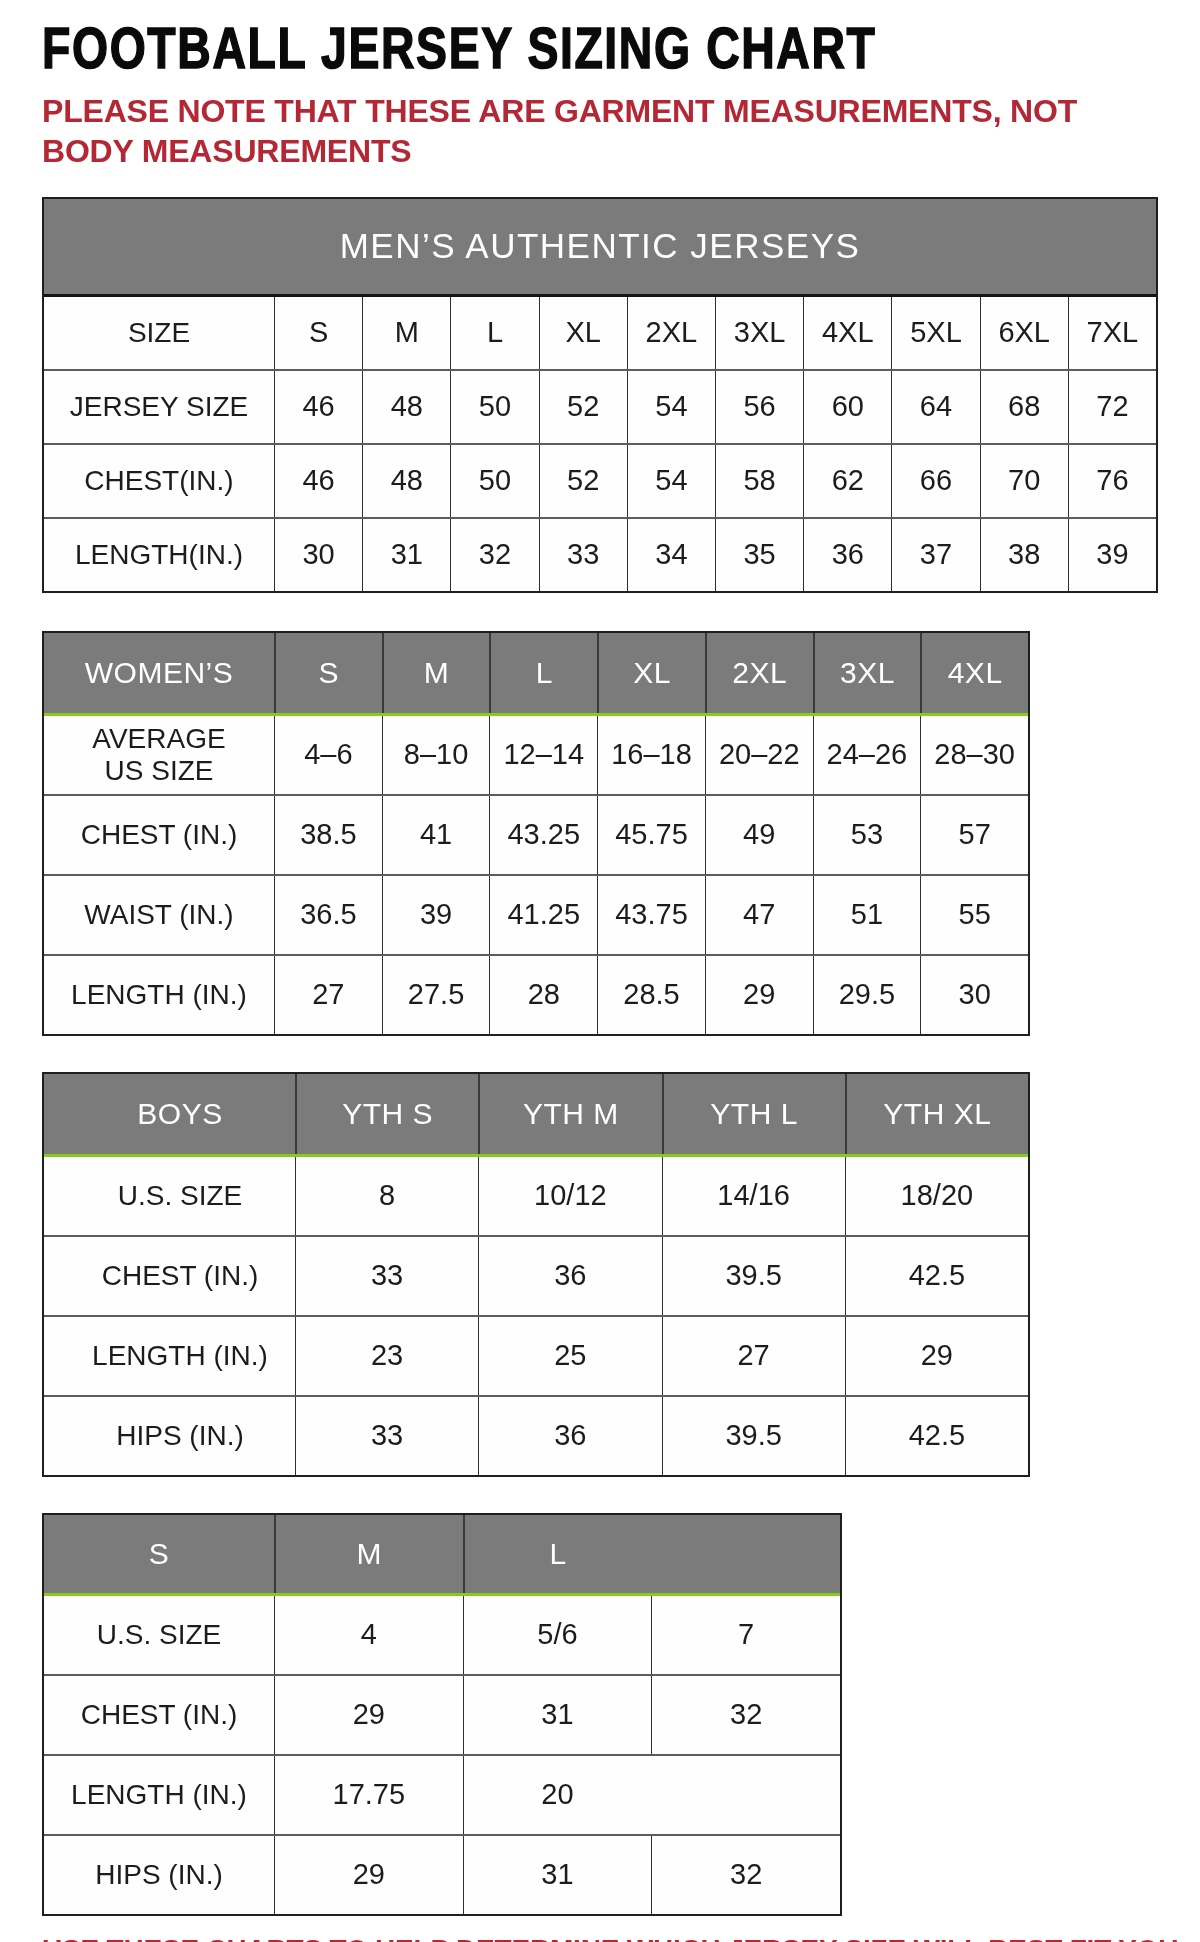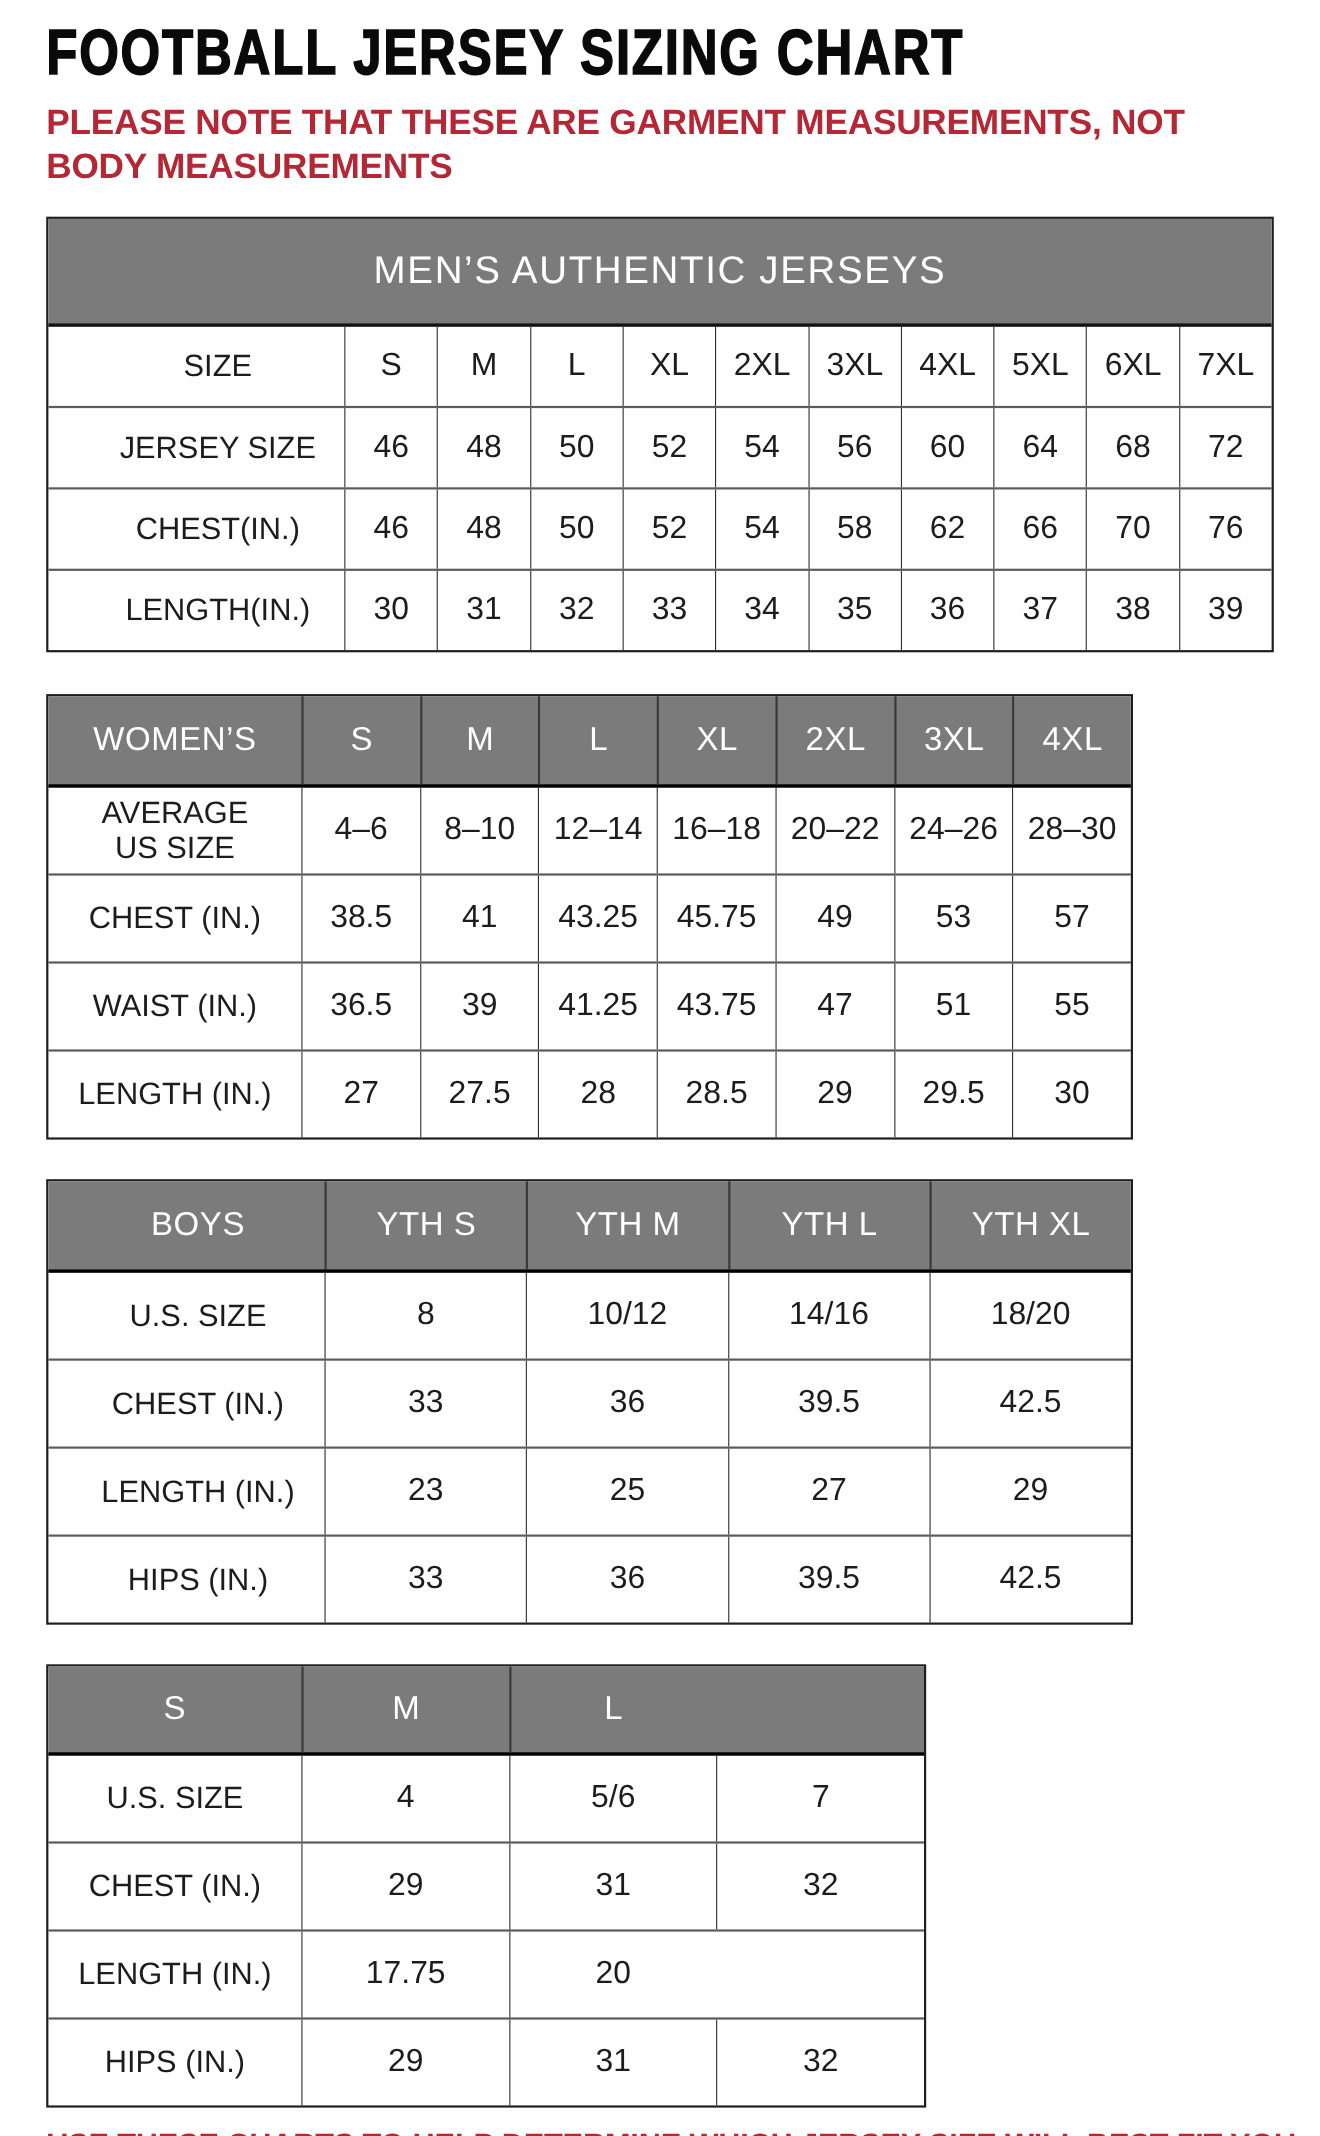--- a/index.html
+++ b/index.html
@@ -56,31 +56,31 @@
     height: 98px;
     background: #7b7b7b;
     color: #ffffff;
     display: flex; align-items: center; justify-content: center;
     font-size: 35px;
     letter-spacing: 1.5px;
     border-bottom: 3px solid #141414;
   }
 
   .grid-row { display: grid; }
-  .mens      .grid-row { grid-template-columns: 230px repeat(10, 1fr); padding-left: 39px; }
+  .mens      .grid-row { grid-template-columns: 230px repeat(10, 1fr); }
   .womens    .grid-row { grid-template-columns: 230px repeat(7, 1fr); }
   .boys      .grid-row { grid-template-columns: 230px repeat(4, 1fr); padding-left: 21px; }
   .preschool .grid-row { grid-template-columns: 230px repeat(3, 1fr); }
 
   .grid-row + .grid-row { border-top: 2px solid #5c5c5c; }
 
   .header-row {
     background: #7b7b7b;
     color: #ffffff;
-    border-bottom: 3px solid #000000;
+    border-bottom: 3px solid #84cc16;
   }
   .header-row .cell { border-left: 2px solid #3a3a3a; font-size: 30px; letter-spacing: 0.5px; }
   .header-row .cell:first-child { border-left: none; }
   .header-row + .grid-row { border-top: none; border-radius: 19px; }
 
   .cell {
     min-height: 78px;
     display: flex; align-items: center; justify-content: center;
     text-align: center;
     font-size: 29px;

